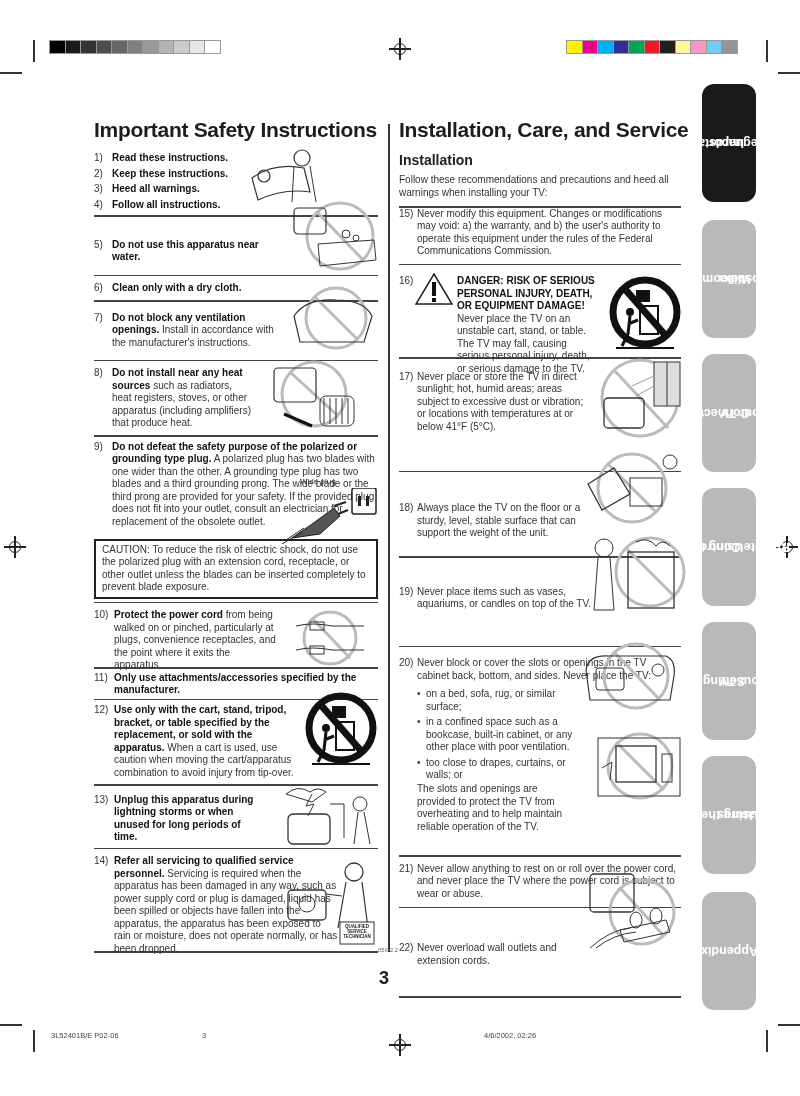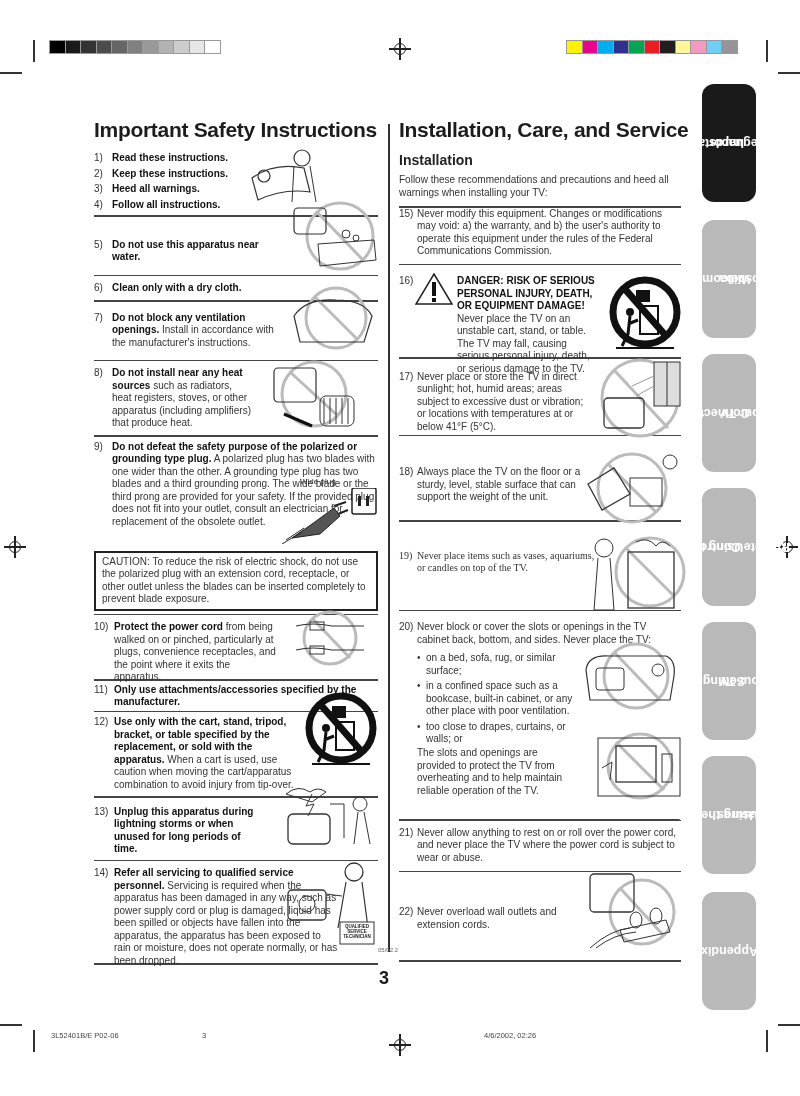--- a/index.html
+++ b/index.html
@@ -170,21 +170,21 @@
   <div class="rule"></div>
 
   <div style="height:102px;position:relative;">
     <div class="item" style="position:absolute;top:4px;width:284px;">
         <span class="num">9)</span>
         <div class="body" style="padding-right:0;"><b>Do not defeat the safety purpose of the polarized or grounding type plug.</b><span style="display:inline;"> A polarized plug has two blades with one wider than the other. A grounding type plug has two blades and a third grounding prong. The wide blade or the third prong are provided for your safety. If the provided plug does not fit into your outlet, consult an electrician for replacement of the obsolete outlet.</span></div>
       </div>
     <div style="position:absolute;left:206px;top:40px;font-size:8px;color:#333;">Wide plug</div>
   </div>
 
-  <div class="caution" style="margin-top:12px;">CAUTION: To reduce the risk of electric shock, do not use the polarized plug with an extension cord, receptacle, or other outlet unless the blades can be inserted completely to prevent blade exposure.</div>
+  <div class="caution" style="margin-top:0;">CAUTION: To reduce the risk of electric shock, do not use the polarized plug with an extension cord, receptacle, or other outlet unless the blades can be inserted completely to prevent blade exposure.</div>
   <div class="rule" style="margin-top:3px;"></div>
 
   <div style="height:64px;position:relative;">
     <div class="item" style="position:absolute;top:6px;width:186px;">
         <span class="num">10)</span>
         <div class="body" style="padding-left:20px;"><b>Protect the power cord</b><span> from being walked on or pinched, particularly at plugs, convenience receptacles, and the point where it exits the apparatus.</span></div>
       </div>
   </div>
   <div class="rule"></div>
 
@@ -330,37 +330,37 @@
           <rect x="17" y="25" width="4" height="4" fill="#111"></rect>
         </svg>
     </div>
     <div class="item" style="position:absolute;top:10px;left:0;width:202px;">
       <div style="padding-left:58px;"><b>DANGER: RISK OF SERIOUS PERSONAL INJURY, DEATH, OR EQUIPMENT DAMAGE!</b><span style="display: inline;"> Never place the TV on an unstable cart, stand, or table. The TV may fall, causing serious personal injury, death, or serious damage to the TV.</span></div>
     </div>
     <div class="item" style="position:absolute;top:35px;left:58px;width:144px;font-size:10px;"></div>
   </div>
   <div class="rule"></div>
 
-  <div style="height:76px;position:relative;">
+  <div style="height:112px;position:relative;">
     <div class="item" style="position:absolute;top:12px;width:186px;">
         <span class="num">17)</span>
         <div class="body" style="padding-left:18px;"><span>Never place or store the TV in direct sunlight; hot, humid areas; areas subject to excessive dust or vibration; or locations with temperatures at or below 41°F (5°C).</span></div>
       </div>
   </div>
   <div class="rule"></div>
 
   <div style="height:84px;position:relative;">
     <div class="item" style="position:absolute;top:30px;width:186px;">
         <span class="num">18)</span>
         <div class="body" style="padding-left:18px;"><span>Always place the TV on the floor or a sturdy, level, stable surface that can support the weight of the unit.</span></div>
       </div>
   </div>
   <div class="rule"></div>
 
-  <div style="height:88px;position:relative;font-family:Liberation Serif, serif;">
+  <div style="height:88px;position:relative;">
     <div class="item" style="position:absolute;top:28px;width:196px;">
         <span class="num">19)</span>
         <div class="body" style="padding-left:18px;"><span>Never place items such as vases, aquariums, or candles on top of the TV.</span></div>
       </div>
   </div>
   <div class="rule"></div>
 
   <div style="height:208px;position:relative;">
     <div class="item" style="position:absolute;top:10px;width:282px;">
         <span class="num">20)</span>

